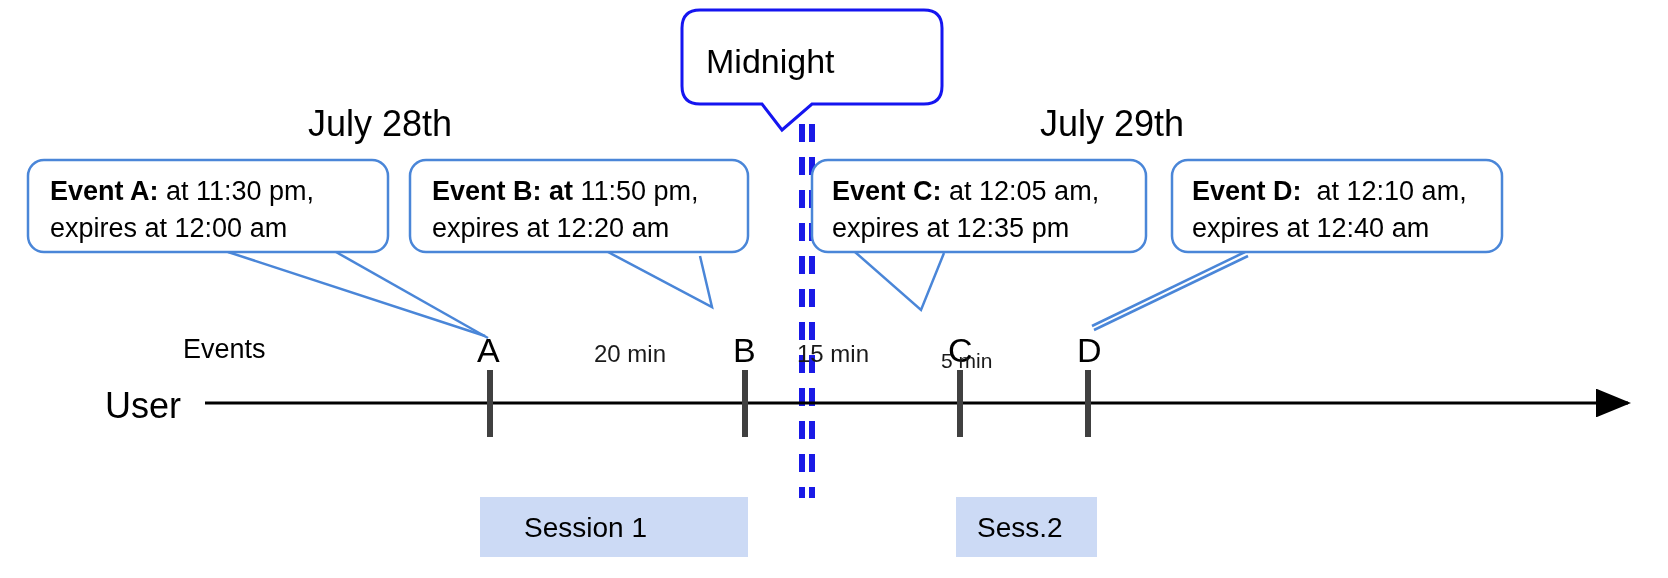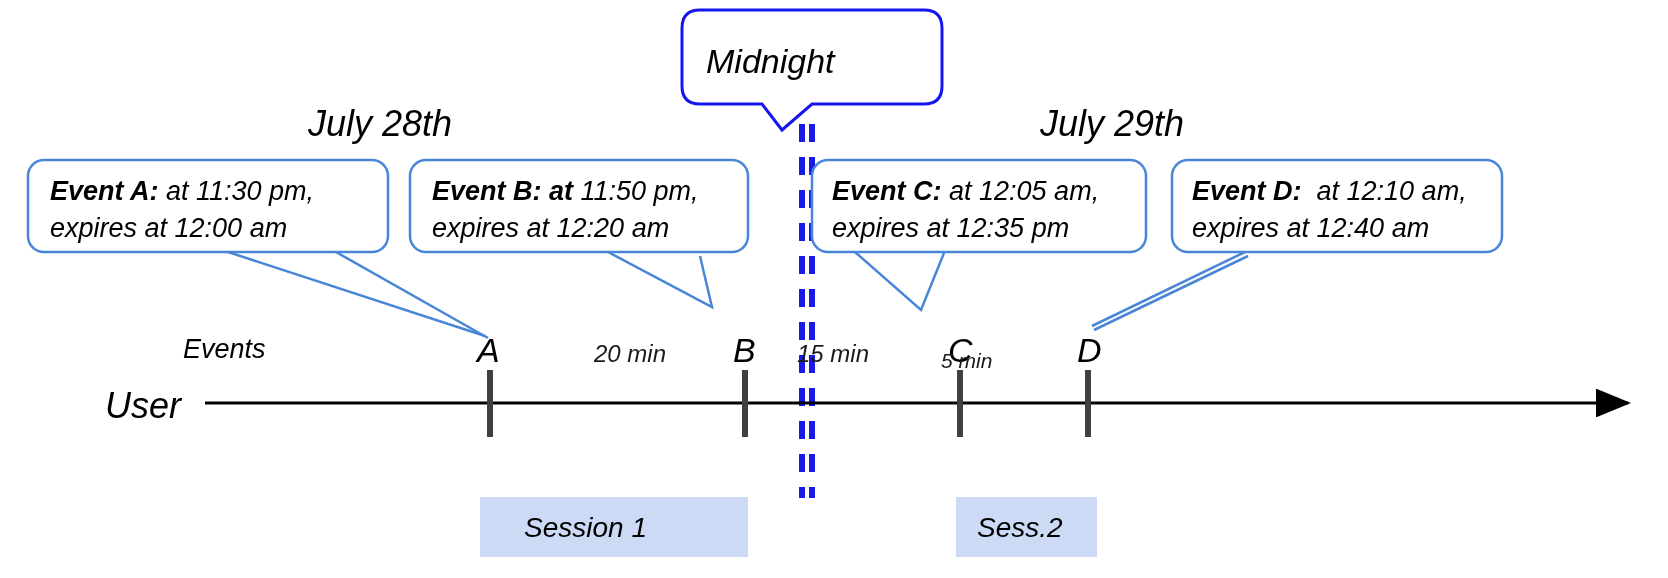--- a/index.html
+++ b/index.html
@@ -9,21 +9,20 @@
   }
   body {
     font-family: "Liberation Sans", sans-serif;
   }
   #stage {
     position: relative;
     width: 1668px;
     height: 578px;
     background: #ffffff;
     overflow: hidden;
-    font-style: italic;
   }
   svg#canvas {
     position: absolute;
     left: 0;
     top: 0;
     width: 1668px;
     height: 578px;
     display: block;
   }
   .callout-text {

